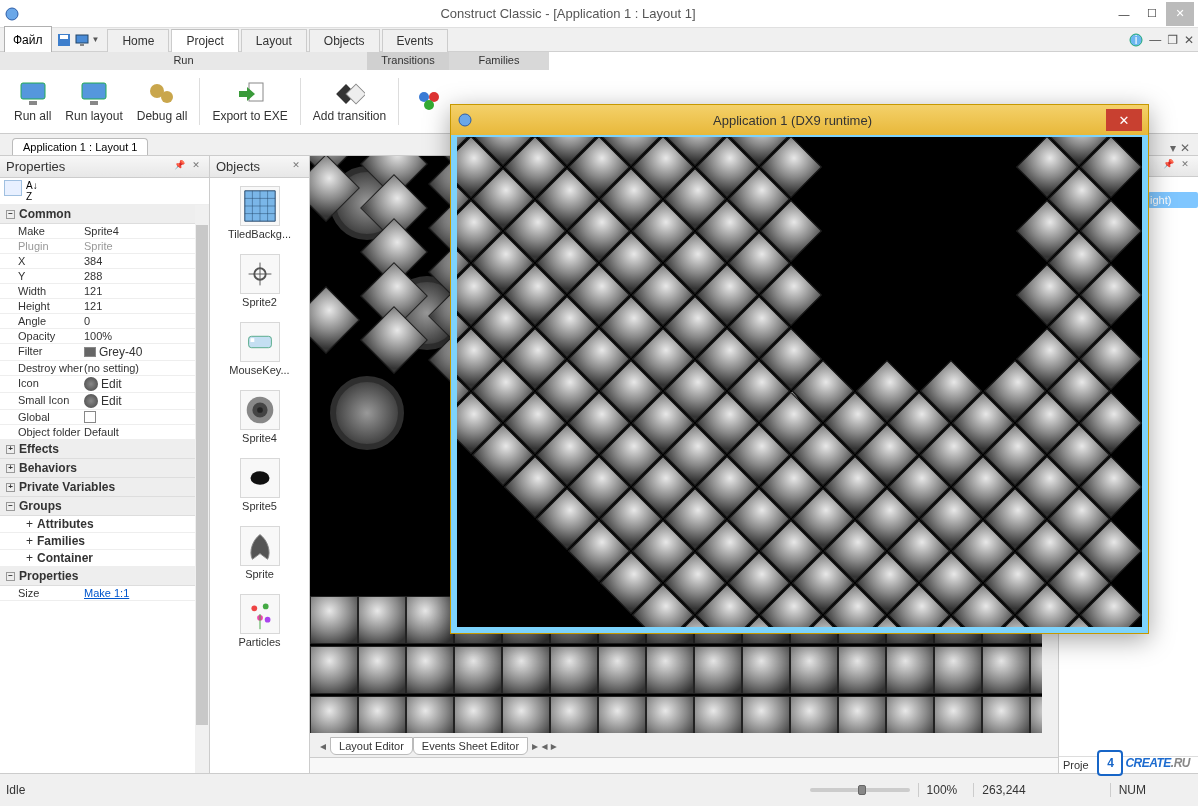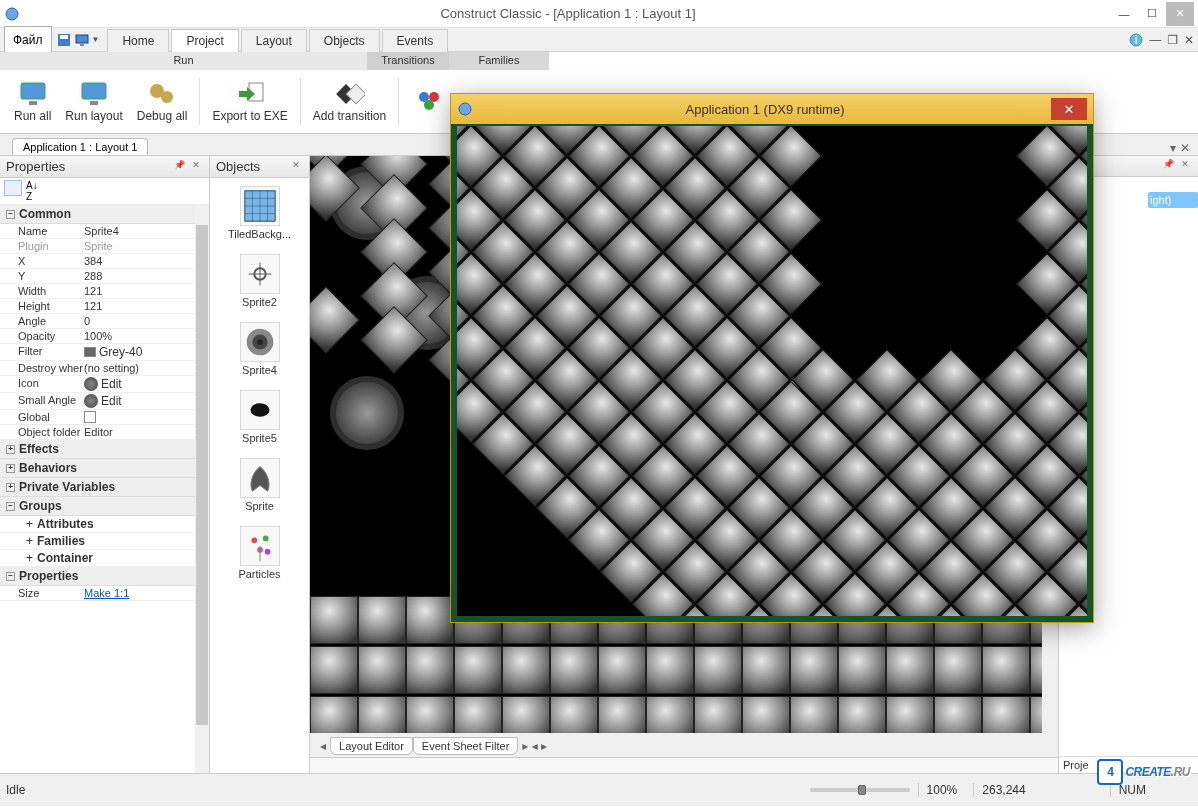--- a/index.html
+++ b/index.html
@@ -91,33 +91,33 @@
 .rightpane .bottom { position: absolute; bottom: 0; left: 0; right: 0; padding: 2px 4px; font-size: 11px; color: #333; border-top: 1px solid #ddd; }
 
 
 .statusbar { height: 22px; background: #f0f0f0; border-top: 1px solid #ccc; display: flex; align-items: center; padding: 16px 6px; gap: 8px; font-size: 11px; color: #333; }
 .statusbar .cell { border-left: 1px solid #ccc; padding: 0 8px; }
 .statusbar .spacer { flex: 1; }
 .statusbar .slider { width: 100px; height: 4px; background: #ccc; position: relative; border-radius: 2px; }
 .statusbar .slider .knob { position: absolute; left: 48px; top: -3px; width: 8px; height: 10px; background: #888; border-radius: 2px; border: 1px solid #666; }
 
 
-.runtime { position: absolute; left: 450px; top: 93px; width: 644px; height: 530px; border: 1px solid #c69800; background: #14532d; box-shadow: 0 6px 24px rgba(0,0,0,.35); z-index: 100; }
+.runtime { position: absolute; left: 450px; top: 104px; width: 699px; height: 530px; border: 1px solid #c69800; background: #7dd3fc; box-shadow: 0 6px 24px rgba(0,0,0,.35); z-index: 100; }
 .runtime .rt-title { height: 30px; background: linear-gradient(#f4d16a,#e8b83a); display: flex; align-items: center; padding: 0 6px; }
 .runtime .rt-title .rico { width: 16px; height: 16px; margin-right: 6px; }
 .runtime .rt-title .rtxt { flex: 1; text-align: center; color: #333; font-size: 13px; }
 .runtime .rt-title .rclose { width: 36px; height: 22px; background: #c84030; color: #fff; display: flex; align-items: center; justify-content: center; font-size: 13px; }
 .runtime .rt-body { position: absolute; left: 6px; right: 6px; top: 32px; bottom: 6px; background: #000; overflow: hidden; }
 .runtime .rt-body .tile { width: 44px; height: 44px; }
 .runtime .ship { position: absolute; left: 310px; top: 250px; width: 50px; height: 50px; }
 .runtime .ship svg { width: 100%; height: 100%; }
 .runtime .flare { position: absolute; width: 10px; height: 10px; border-radius: 50%; background: radial-gradient(circle,#fff35a,#ffcc00 60%, transparent); box-shadow: 0 0 8px #ffd000; }
 
 
-.watermark { position: absolute; right: 8px; bottom: 24px; z-index: 200; font-size: 22px; font-weight: bold; color: #1c6bcf; font-style: italic; text-shadow: 1px 1px 0 #fff; letter-spacing: -0.5px; }
+.watermark { position: absolute; right: 8px; bottom: 33px; z-index: 200; font-size: 22px; font-weight: bold; color: #1c6bcf; font-style: italic; text-shadow: 1px 1px 0 #fff; letter-spacing: -0.5px; }
 .watermark .four { display: inline-block; width: 26px; height: 26px; background: #fff; border: 2px solid #1765c7; border-radius: 4px; color: #1765c7; text-align: center; line-height: 22px; font-style: normal; margin-right: 2px; }
 .watermark .ru { color: #888; }
 
 svg { display: block; }
 </style>
 </head>
 <body>
 
 <div class="titlebar">
   <span class="app-icon">
@@ -255,21 +255,21 @@
     <div class="toolbar">
       <span class="tico"></span>
       <span style="font-size:10px">A↓<br>Z</span>
     </div>
     <div class="grid">
       <div class="grp">
           <span class="exp">−</span>
           <span>Common</span>
         </div>
       <div class="row">
-          <div class="k">Name</div>
+          <div class="k">Make</div>
           <div class="v">Sprite4</div>
         </div>
       <div class="row">
           <div class="k dim">Plugin</div>
           <div class="v dim">Sprite</div>
         </div>
       <div class="row">
           <div class="k">X</div>
           <div class="v">384</div>
         </div>
@@ -305,35 +305,35 @@
           <div class="v">(no setting)</div>
         </div>
       <div class="row">
           <div class="k">Icon</div>
           <div class="v">
             <span class="iconswatch"></span>
             <span class="link">Edit</span>
           </div>
         </div>
       <div class="row">
-          <div class="k">Small Angle</div>
+          <div class="k">Small Icon</div>
           <div class="v">
             <span class="iconswatch"></span>
             <span class="link">Edit</span>
           </div>
         </div>
       <div class="row">
           <div class="k">Global</div>
           <div class="v">
             <span class="chk"></span>
           </div>
         </div>
       <div class="row">
           <div class="k">Object folder</div>
-          <div class="v">Editor</div>
+          <div class="v">Default</div>
         </div>
       <div class="grp">
           <span class="exp">+</span>
           <span>Effects</span>
         </div>
       <div class="grp">
           <span class="exp">+</span>
           <span>Behaviors</span>
         </div>
       <div class="grp">
@@ -385,20 +385,29 @@
         </div>
         <div class="obj">
           <div class="oico">
             <svg viewBox="0 0 40 40">
               <circle cx="20" cy="20" r="6" fill="none" stroke="#555" stroke-width="2"></circle>
               <line x1="8" y1="20" x2="32" y2="20" stroke="#555"></line>
               <line x1="20" y1="8" x2="20" y2="32" stroke="#555"></line>
             </svg>
           </div>
           <div class="olbl">Sprite2</div>
+        </div>
+        <div class="obj">
+          <div class="oico">
+            <svg viewBox="0 0 40 40">
+              <rect x="8" y="14" width="24" height="12" rx="3" fill="#c4dff2" stroke="#5a8"></rect>
+              <rect x="10" y="16" width="4" height="4" fill="#fff"></rect>
+            </svg>
+          </div>
+          <div class="olbl">MouseKey...</div>
         </div>
         <div class="obj">
           <div class="oico">
             <svg viewBox="0 0 40 40">
               <circle cx="20" cy="20" r="14" fill="#888"></circle>
               <circle cx="20" cy="20" r="8" fill="#444"></circle>
               <circle cx="20" cy="20" r="3" fill="#222"></circle>
             </svg>
           </div>
           <div class="olbl">Sprite4</div>
@@ -554,21 +563,21 @@
         <div class="tile" style="left: 196px; top: 200px;"></div>
         <div class="tile" style="left: 264px; top: 220px;"></div>
         <div class="tile" style="left: 332px; top: 240px;"></div>
         <div class="tile" style="left: 400px; top: 260px;"></div>
         <div class="tile" style="left: 468px; top: 280px;"></div>
       </div>
     <div class="vscroll"></div>
     <div class="canvas-bottom-tabs">
       <span class="nav">◂</span>
       <div class="btab">Layout Editor</div>
-      <div class="btab">Event Sheet Filter</div>
+      <div class="btab">Events Sheet Editor</div>
       <span class="nav">▸ ◂ ▸</span>
     </div>
     <div class="canvas-bottom"></div>
   </div>
 
   <div class="rightpane">
     <div class="panel-hdr" style="justify-content:flex-end">
         <span class="pbtn">📌</span>
         <span class="pbtn">✕</span>
       </div>

